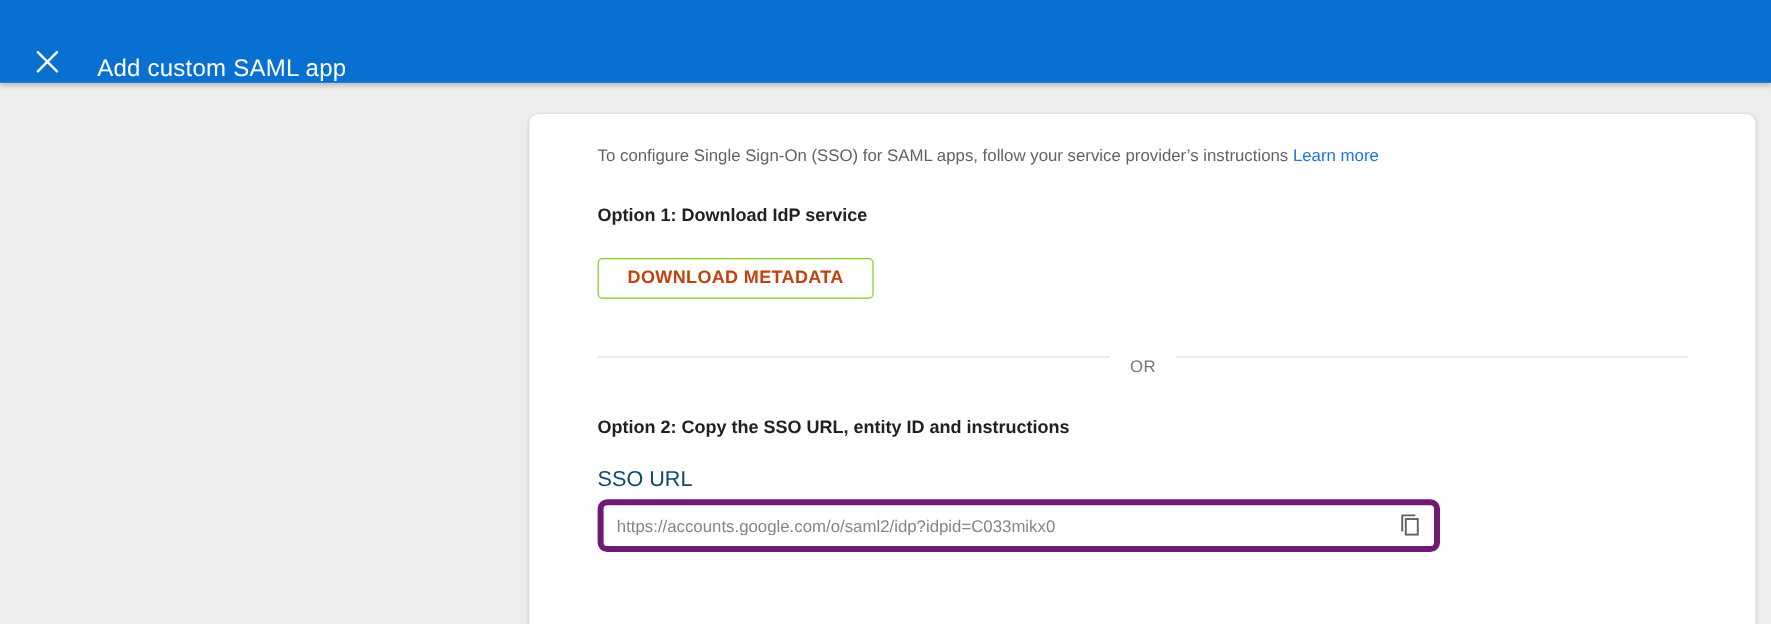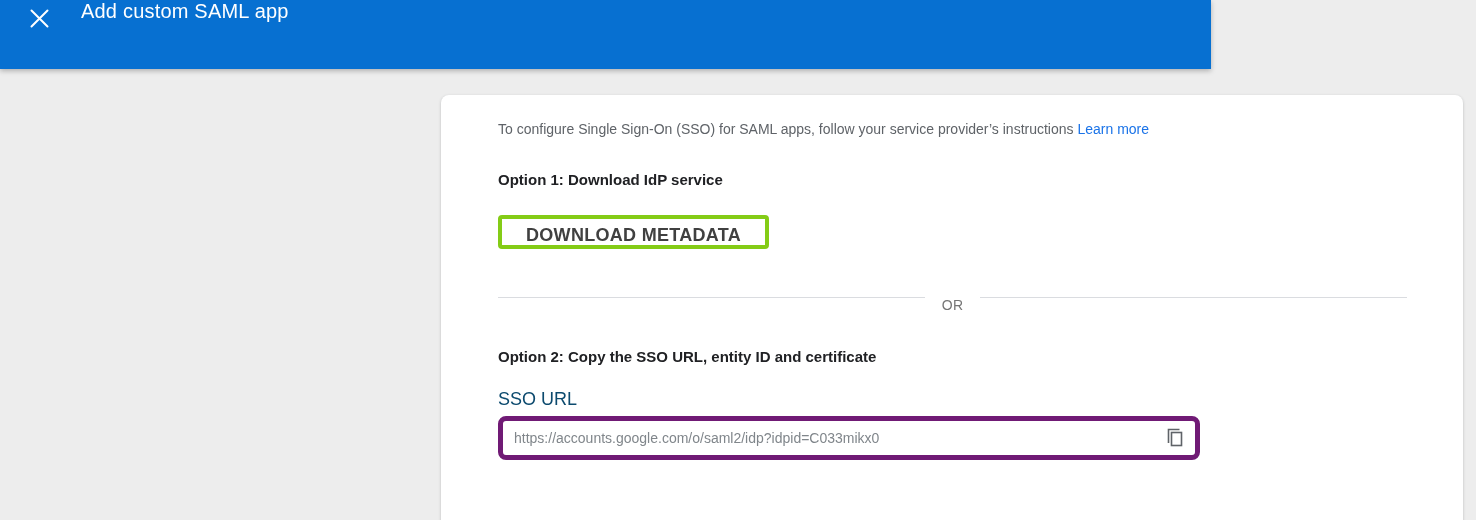--- a/index.html
+++ b/index.html
@@ -6,23 +6,23 @@
   html, body {
     width: 1476px; height: 520px;
     overflow: hidden;
     background: #ededed;
     font-family: "Liberation Sans", "DejaVu Sans", sans-serif;
   }
 
   
   .appbar {
     position: absolute; top: 0; left: 0;
-    width: 1211px; height: 69px;
+    width: 1476px; height: 69px;
     background: #0770d1;
-    display: flex; align-items: flex-start;
+    display: flex; align-items: flex-end;
     padding-left: 21px;
     box-shadow: 0 2px 5px rgba(0,0,0,0.26);
     z-index: 10;
   }
   .close-btn {
     width: 36px; height: 36px;
     display: flex; align-items: center; justify-content: center;
     cursor: pointer; background: transparent; border: none;
     flex: 0 0 auto;
   }
@@ -66,25 +66,25 @@
     font-weight: 700;
     color: #202124;
   }
 
   .download-btn {
     margin-top: 26px;
     display: inline-block;
     height: 34px;
     padding: 0 24px;
     background: #ffffff;
-    border: 4px solid #84cc16;
+    border: 1px solid #84cc16;
     border-radius: 4px;
-    color: #404040;
+    color: #c2410c;
     font-family: "Liberation Sans", "DejaVu Sans", sans-serif;
-    font-size: 18px;
+    font-size: 15px;
     font-weight: 700;
     letter-spacing: 0.3px;
     line-height: 32px;
     cursor: pointer;
   }
 
   .or-divider {
     margin-top: 48px;
     display: flex;
     align-items: flex-start;
@@ -164,21 +164,21 @@
     <h2 class="section-heading">Option 1: Download IdP service</h2>
 
     <button class="download-btn">DOWNLOAD METADATA</button>
 
     <div class="or-divider">
       <span class="line"></span>
       <span class="or-label">OR</span>
       <span class="line"></span>
     </div>
 
-    <h2 class="section-heading option2-heading">Option 2: Copy the SSO URL, entity ID and certificate</h2>
+    <h2 class="section-heading option2-heading">Option 2: Copy the SSO URL, entity ID and instructions</h2>
 
     <div class="field-label">SSO URL</div>
 
     <div class="sso-field-wrap">
       <input class="sso-input" type="text" readonly="" value="https://accounts.google.com/o/saml2/idp?idpid=C033mikx0" style="">
       <button class="copy-btn" aria-label="Copy">
         <span style="display:flex">
           <svg width="18" height="20" viewBox="0 0 18 20">
             <rect x="4.5" y="4.5" width="10" height="13" fill="none" stroke="#5f6368" stroke-width="1.6"></rect>
             <path d="M12.5 1.5 H1.5 V15" fill="none" stroke="#5f6368" stroke-width="1.6"></path>

